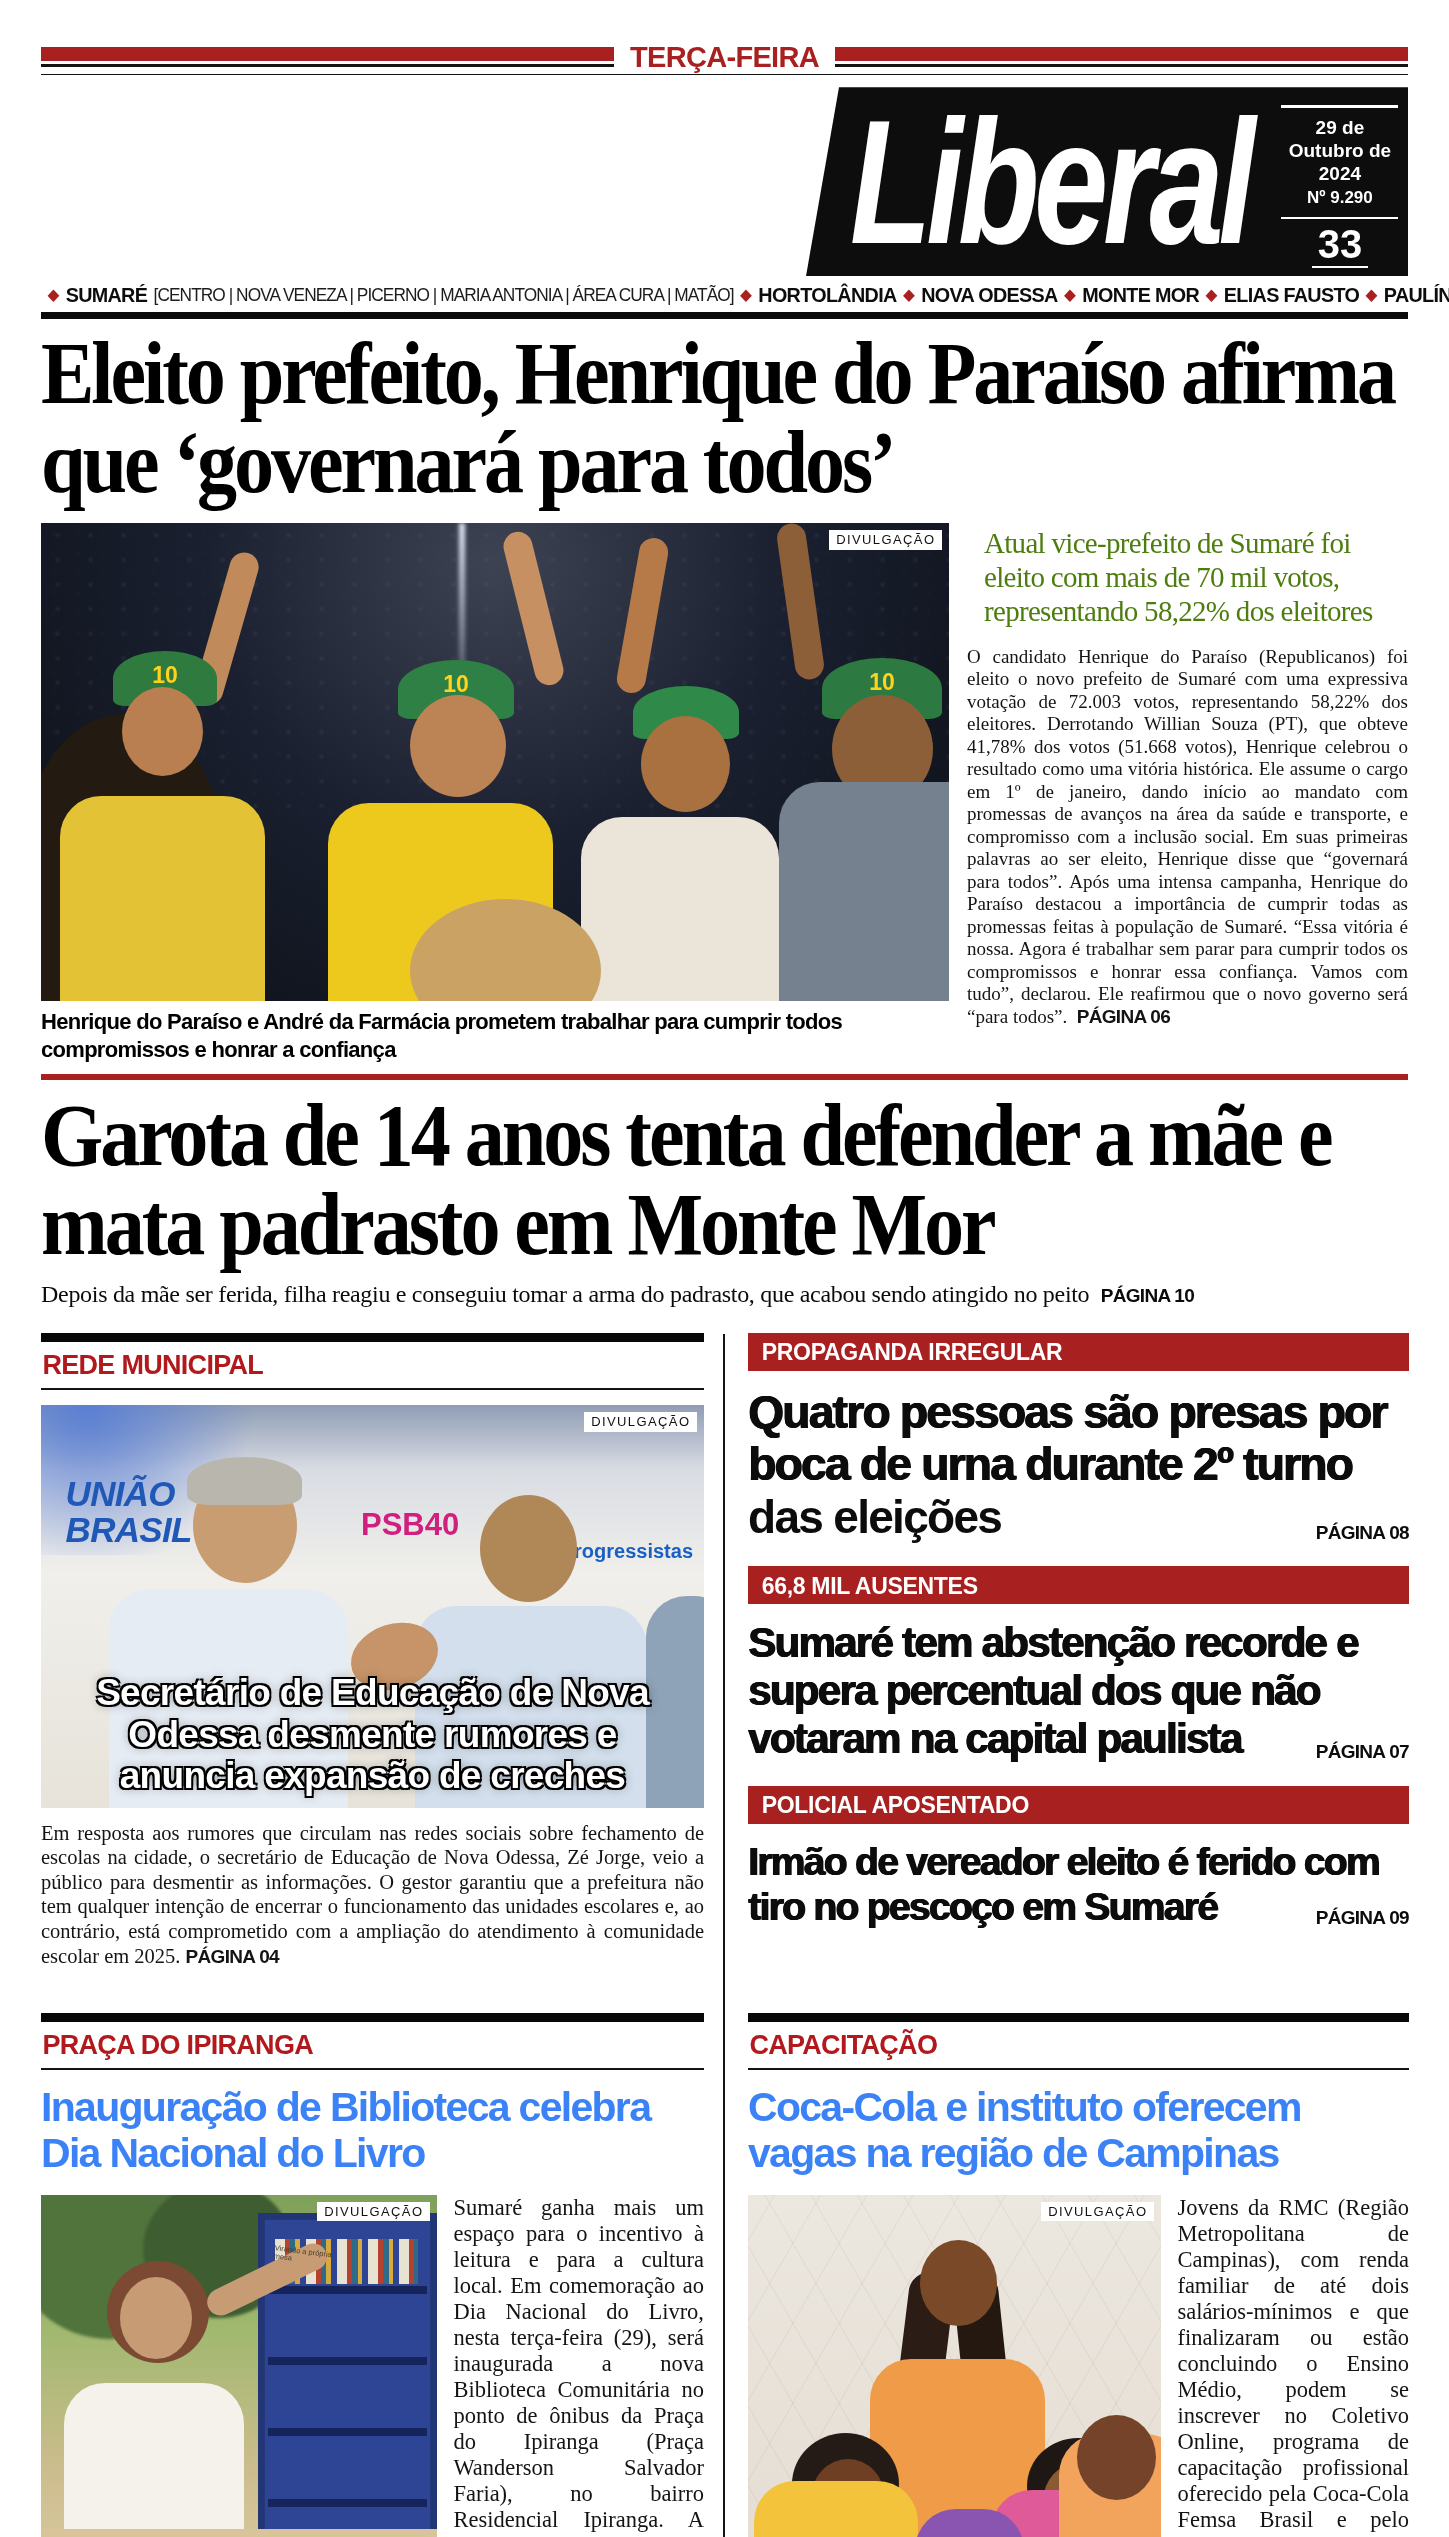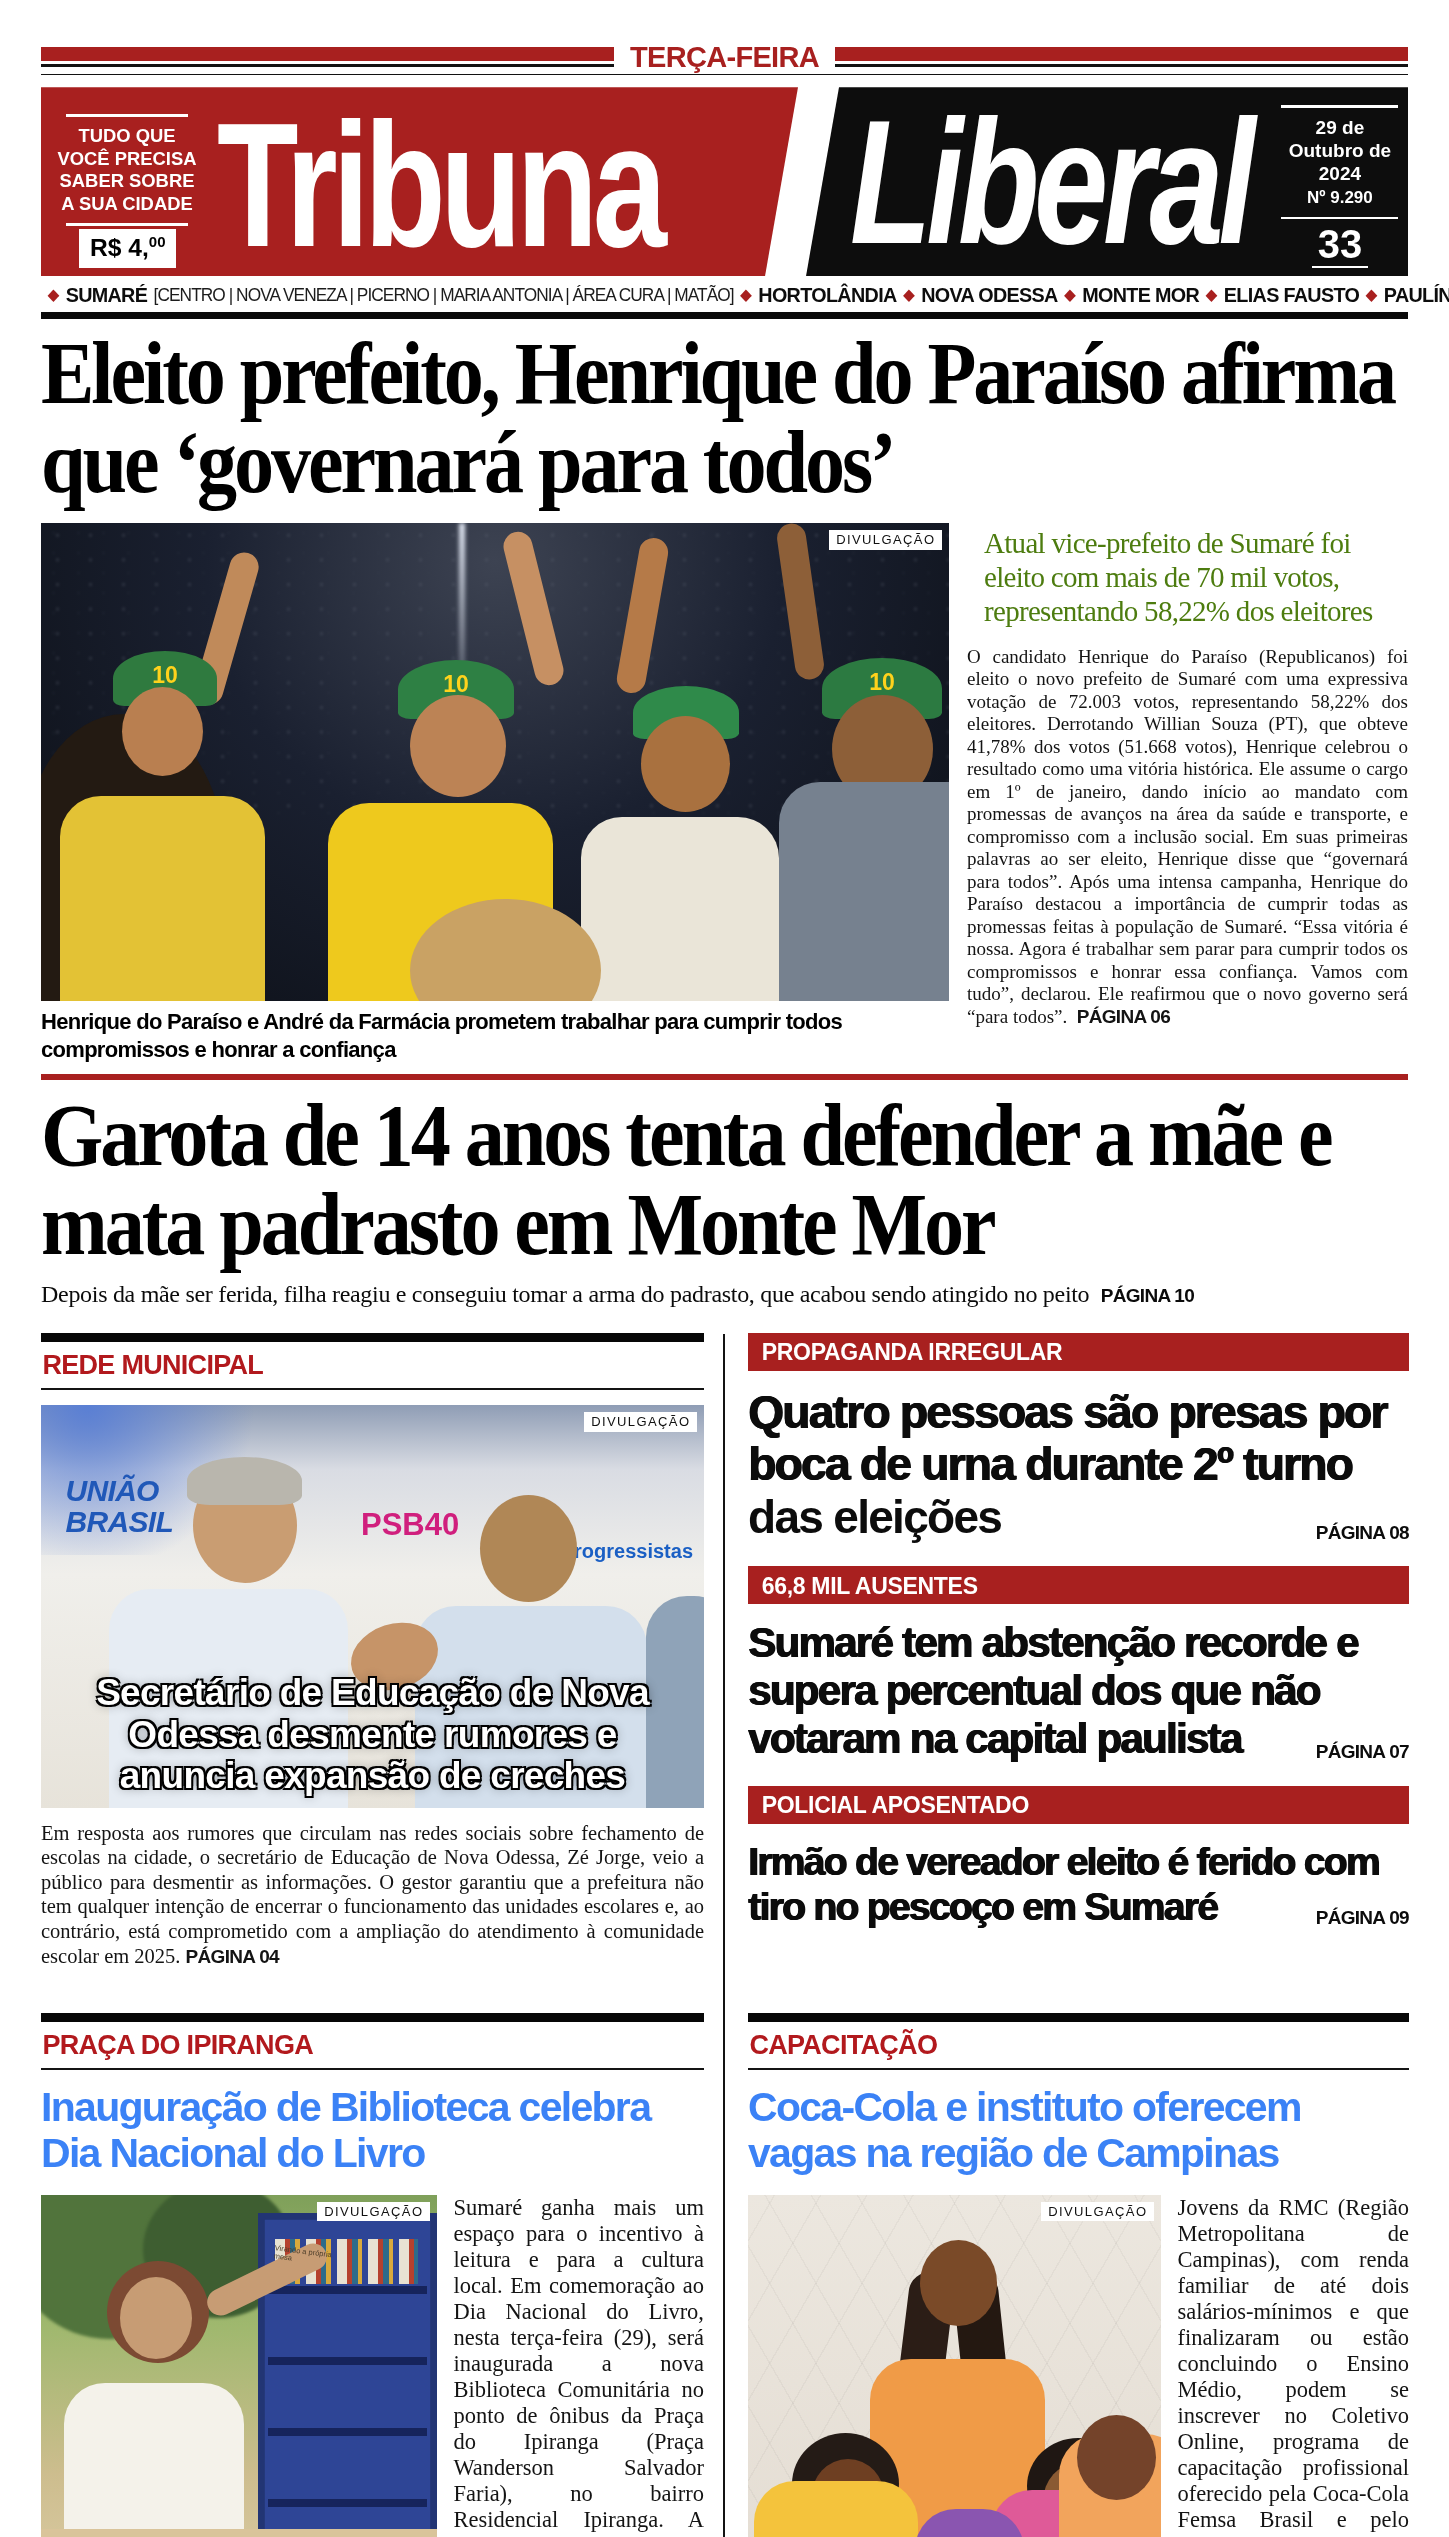--- a/index.html
+++ b/index.html
@@ -109,21 +109,21 @@
   .red-kicker{background:var(--red);color:#fff;font-family:"Liberation Sans",sans-serif;font-weight:bold;
               font-size:23px;line-height:1;padding:8.2px 13.7px 6.8px;letter-spacing:-0.3px;}
 
   .photo-rede{height:403px;
      background:linear-gradient(180deg,#8f9db5 0%,#d9dce3 16%,#f0efeb 42%,#e7e3da 100%);}
   .photo-title{position:absolute;left:3%;right:3%;bottom:11px;text-align:center;z-index:6;
      font-family:"Liberation Sans",sans-serif;font-weight:bold;font-size:37px;line-height:1.13;
      color:#fff;letter-spacing:-0.7px;
      text-shadow:2px 2px 0 #000,-2px 2px 0 #000,2px -2px 0 #000,-2px -2px 0 #000,0 0 11px rgba(0,0,0,.45);}
   .b-uniao{position:absolute;left:24.6px;top:71px;width:116px;font-family:"Liberation Sans",sans-serif;
-     font-weight:bold;font-style:italic;font-size:30px;line-height:1.02;color:#2058b8;letter-spacing:-0.7px;z-index:1;}
+     font-weight:bold;font-style:italic;font-size:35px;line-height:1.02;color:#2058b8;letter-spacing:-0.7px;z-index:1;}
   .b-psb{position:absolute;left:320px;top:102px;font-family:"Liberation Sans",sans-serif;font-weight:bold;
      font-size:31px;color:#d01f7d;z-index:1;}
   .b-prog{position:absolute;right:11px;top:135px;font-family:"Liberation Sans",sans-serif;font-weight:bold;
      font-size:20px;color:#1a5fc4;z-index:1;}
   .mid-body{font-size:20.5px;line-height:24.6px;margin-top:12.3px;}
 
   .teaser{position:relative;margin-bottom:23px;}
   .teaser-headline{font-family:"Liberation Sans",sans-serif;font-weight:bold;color:#0c0c0c;
                    letter-spacing:-1.7px;margin:15px 0 2.7px;position:relative;}
   .hl-strong{text-shadow:1px 0 0 currentColor,-0.3px 0 0 currentColor;}
@@ -166,29 +166,20 @@
     <div class="top-banner">
       <div class="tb-rule"></div>
       <div class="tb-bars">
         <div class="tb-bar"></div>
         <div class="tb-day">TERÇA-FEIRA</div>
         <div class="tb-bar"></div>
       </div>
     </div>
 
     <div class="masthead">
-      <div class="mast-red">
-        <div class="tagline">
-          <div class="tag-rule top"></div>
-          <span>TUDO QUE VOCÊ PRECISA SABER SOBRE A SUA CIDADE</span>
-          <div class="tag-rule bot"></div>
-        </div>
-        <div class="logo logo-tribuna">Tribuna</div>
-        <div class="price"><span>R$ 4,</span><sup>00</sup></div>
-      </div>
       <div class="mast-black">
         <div class="logo logo-liberal">Liberal</div>
         <div class="date-col">
           <div class="dc-rule"></div>
           <div class="dc-date">29 de Outubro de 2024</div>
           <div class="dc-edition">Nº 9.290</div>
           <div class="dc-rule2"></div>
           <div><span class="dc-years">33</span></div>
           <div class="dc-years-label">anos</div>
         </div>

